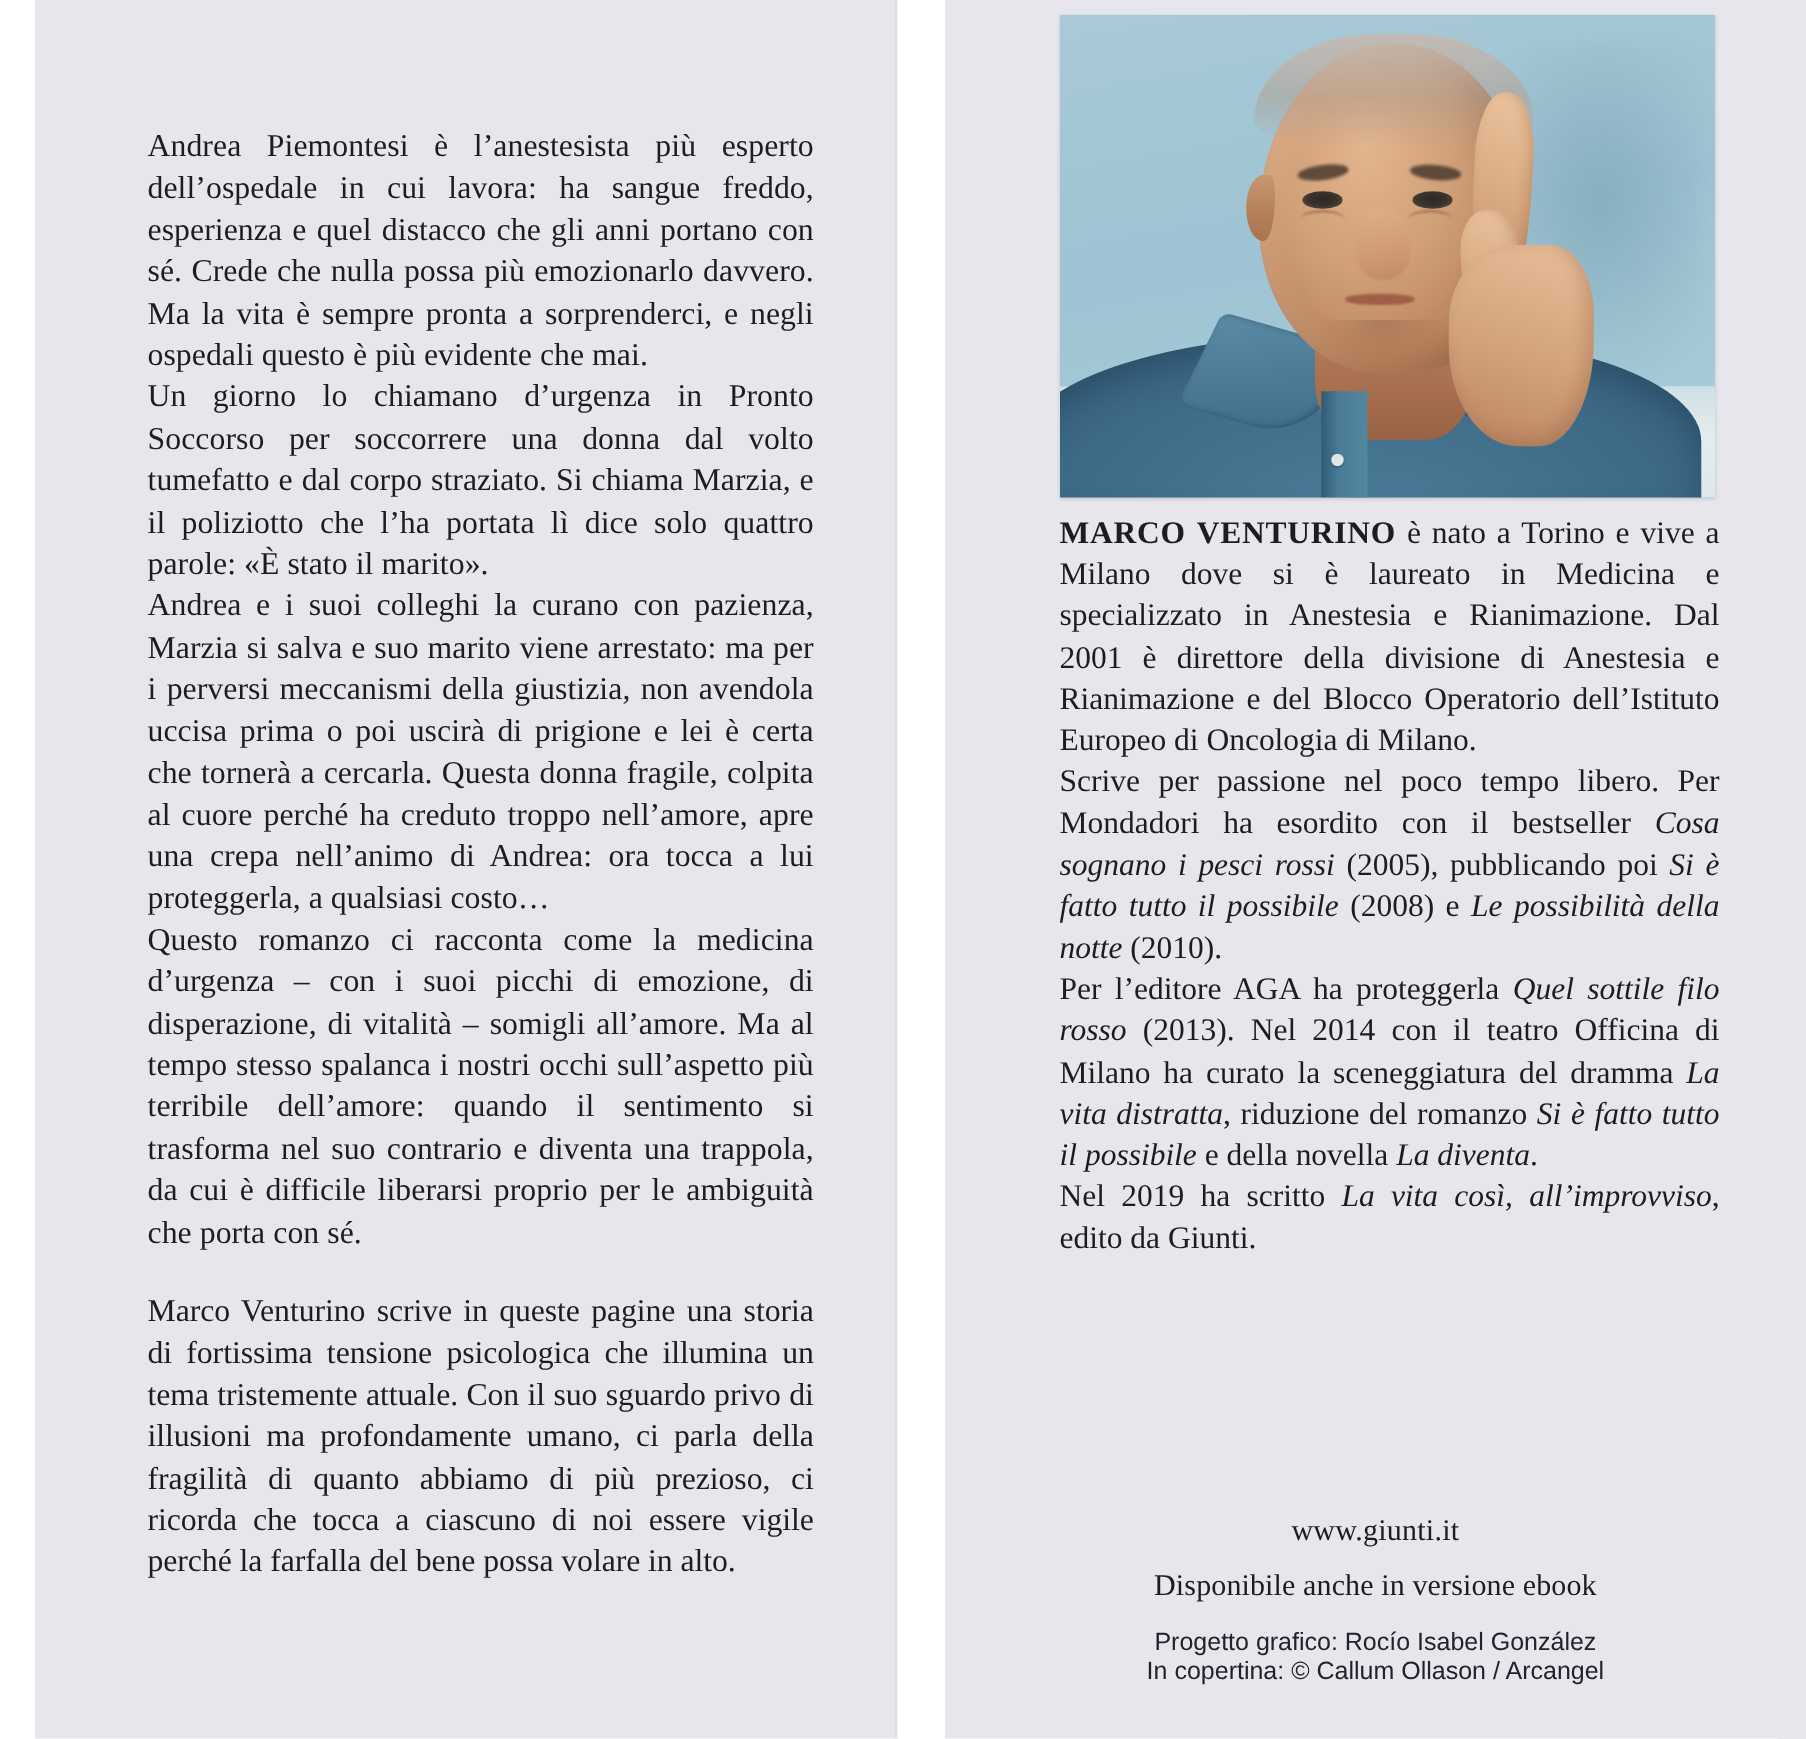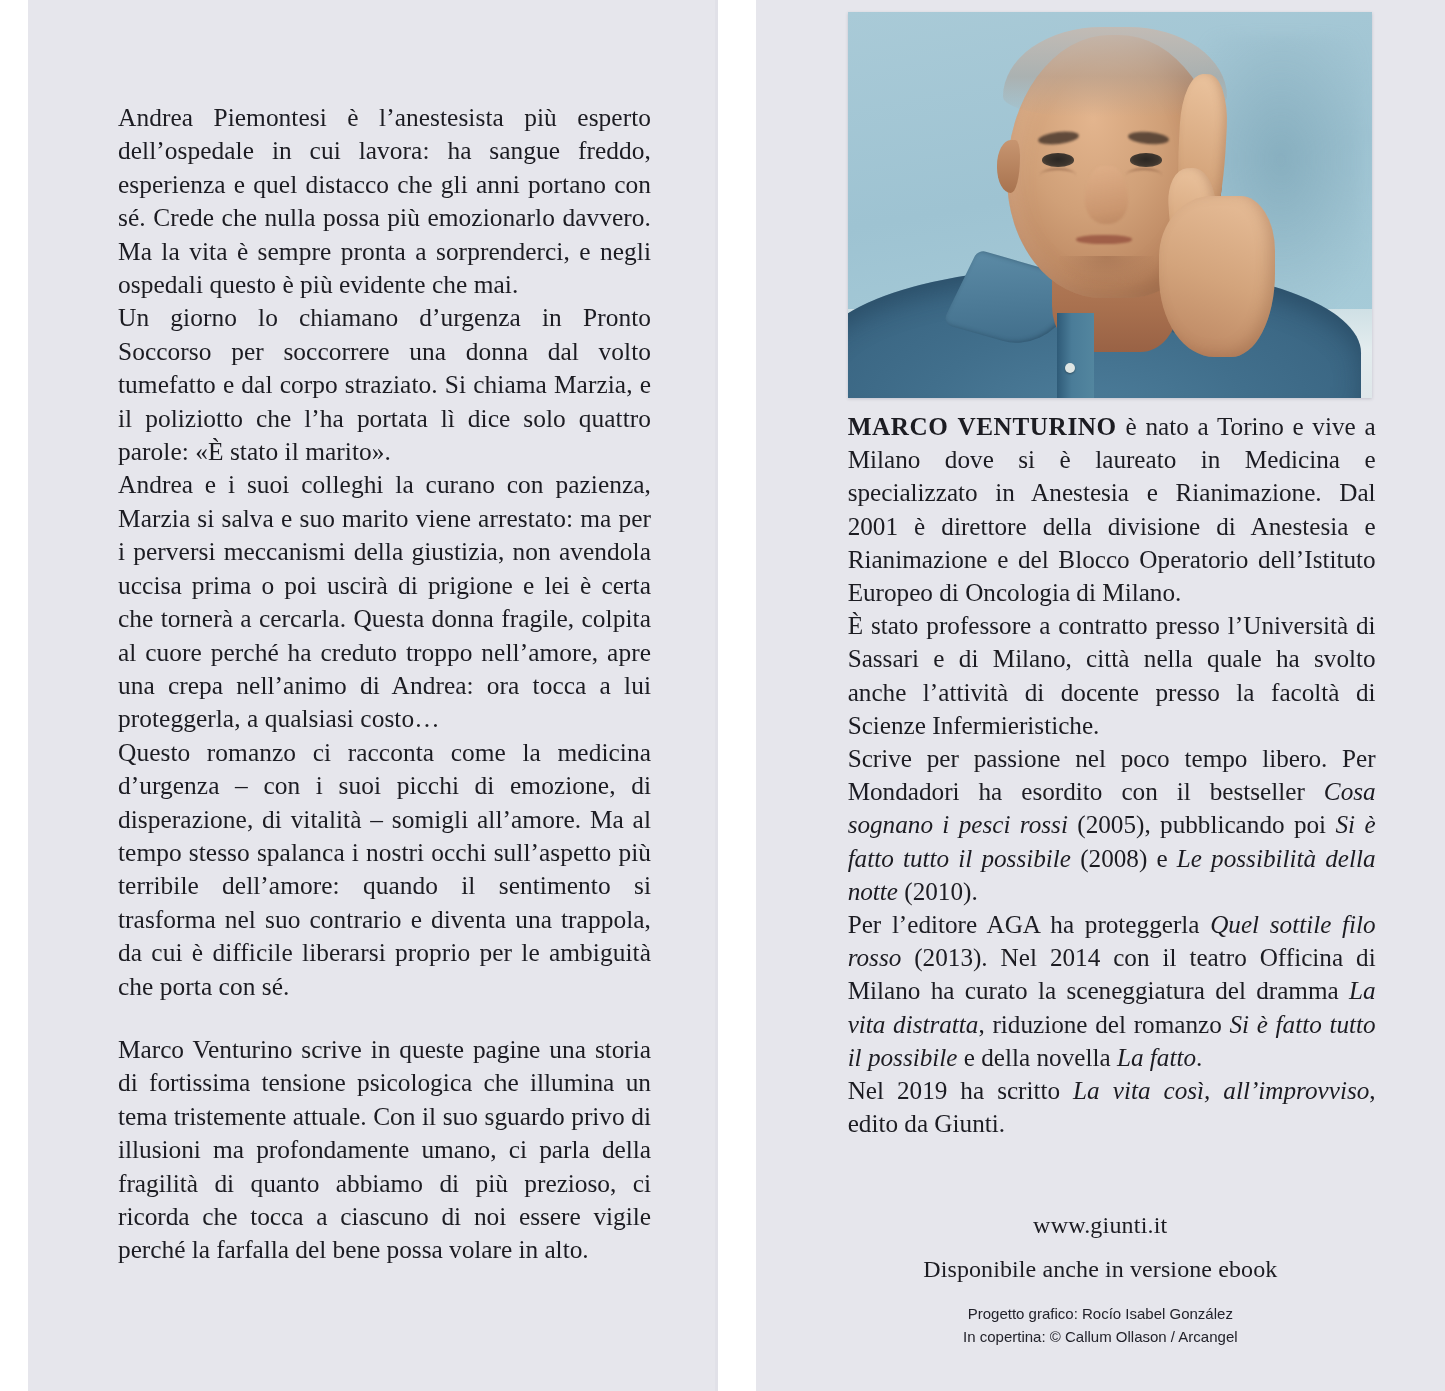--- a/index.html
+++ b/index.html
@@ -353,21 +353,21 @@
     letter-spacing: .2px;
   }
   .footer .ebook {
     font-size: 24px;
     line-height: 34px;
     margin-top: 12px;
     letter-spacing: .1px;
   }
   .footer .credits {
     font-family: "Liberation Sans", "DejaVu Sans", sans-serif;
-    font-size: 15px;
+    font-size: 20px;
     line-height: 22.5px;
     margin-top: 17px;
     color: #22222a;
   }
 </style>
 </head>
 <body>
 
 <div class="sheet">
 
@@ -420,23 +420,22 @@
         </div>
       </div>
     </div>
 
     <div class="photo-credit">
       
     </div>
 
     <div class="bio">
       <p><span class="name">MARCO VENTURINO</span><span> è nato a Torino e vive a Milano dove si è laureato in Medicina e specializzato in Anestesia e Rianimazione. Dal 2001 è direttore della divisione di Anestesia e Rianimazione e del Blocco Operatorio dell’Istituto Europeo di Oncologia di Milano.</span></p>
-      <p>È stato professore a contratto presso l’Università di Sassari e di Milano, città nella quale ha svolto anche l’attività di docente presso la facoltà di Scienze Infermieristiche.</p>
       <p><span>Scrive per passione nel poco tempo libero. Per Mondadori ha esordito con il bestseller </span><i>Cosa sognano i pesci rossi</i><span> (2005), pubblicando poi </span><i>Si è fatto tutto il possibile</i><span> (2008) e </span><i>Le possibilità della notte</i><span> (2010).</span></p>
-      <p><span>Per l’editore AGA ha proteggerla </span><i>Quel sottile filo rosso</i><span> (2013). Nel 2014 con il teatro Officina di Milano ha curato la sceneggiatura del dramma </span><i>La vita distratta</i><span>, riduzione del romanzo </span><i>Si è fatto tutto il possibile</i><span> e della novella </span><i>La fatto</i><span>.</span></p>
+      <p><span>Per l’editore AGA ha proteggerla </span><i>Quel sottile filo rosso</i><span> (2013). Nel 2014 con il teatro Officina di Milano ha curato la sceneggiatura del dramma </span><i>La vita distratta</i><span>, riduzione del romanzo </span><i>Si è fatto tutto il possibile</i><span> e della novella </span><i>La diventa</i><span>.</span></p>
       <p><span>Nel 2019 ha scritto </span><i>La vita così, all’improvviso</i><span>, edito da Giunti.</span></p>
     </div>
 
     <div class="footer">
       <div class="site">www.giunti.it</div>
       <div class="ebook">Disponibile anche in versione ebook</div>
       <div class="credits">
         <div>Progetto grafico: Rocío Isabel González</div>
         <div>In copertina: © Callum Ollason / Arcangel</div>
       </div>

